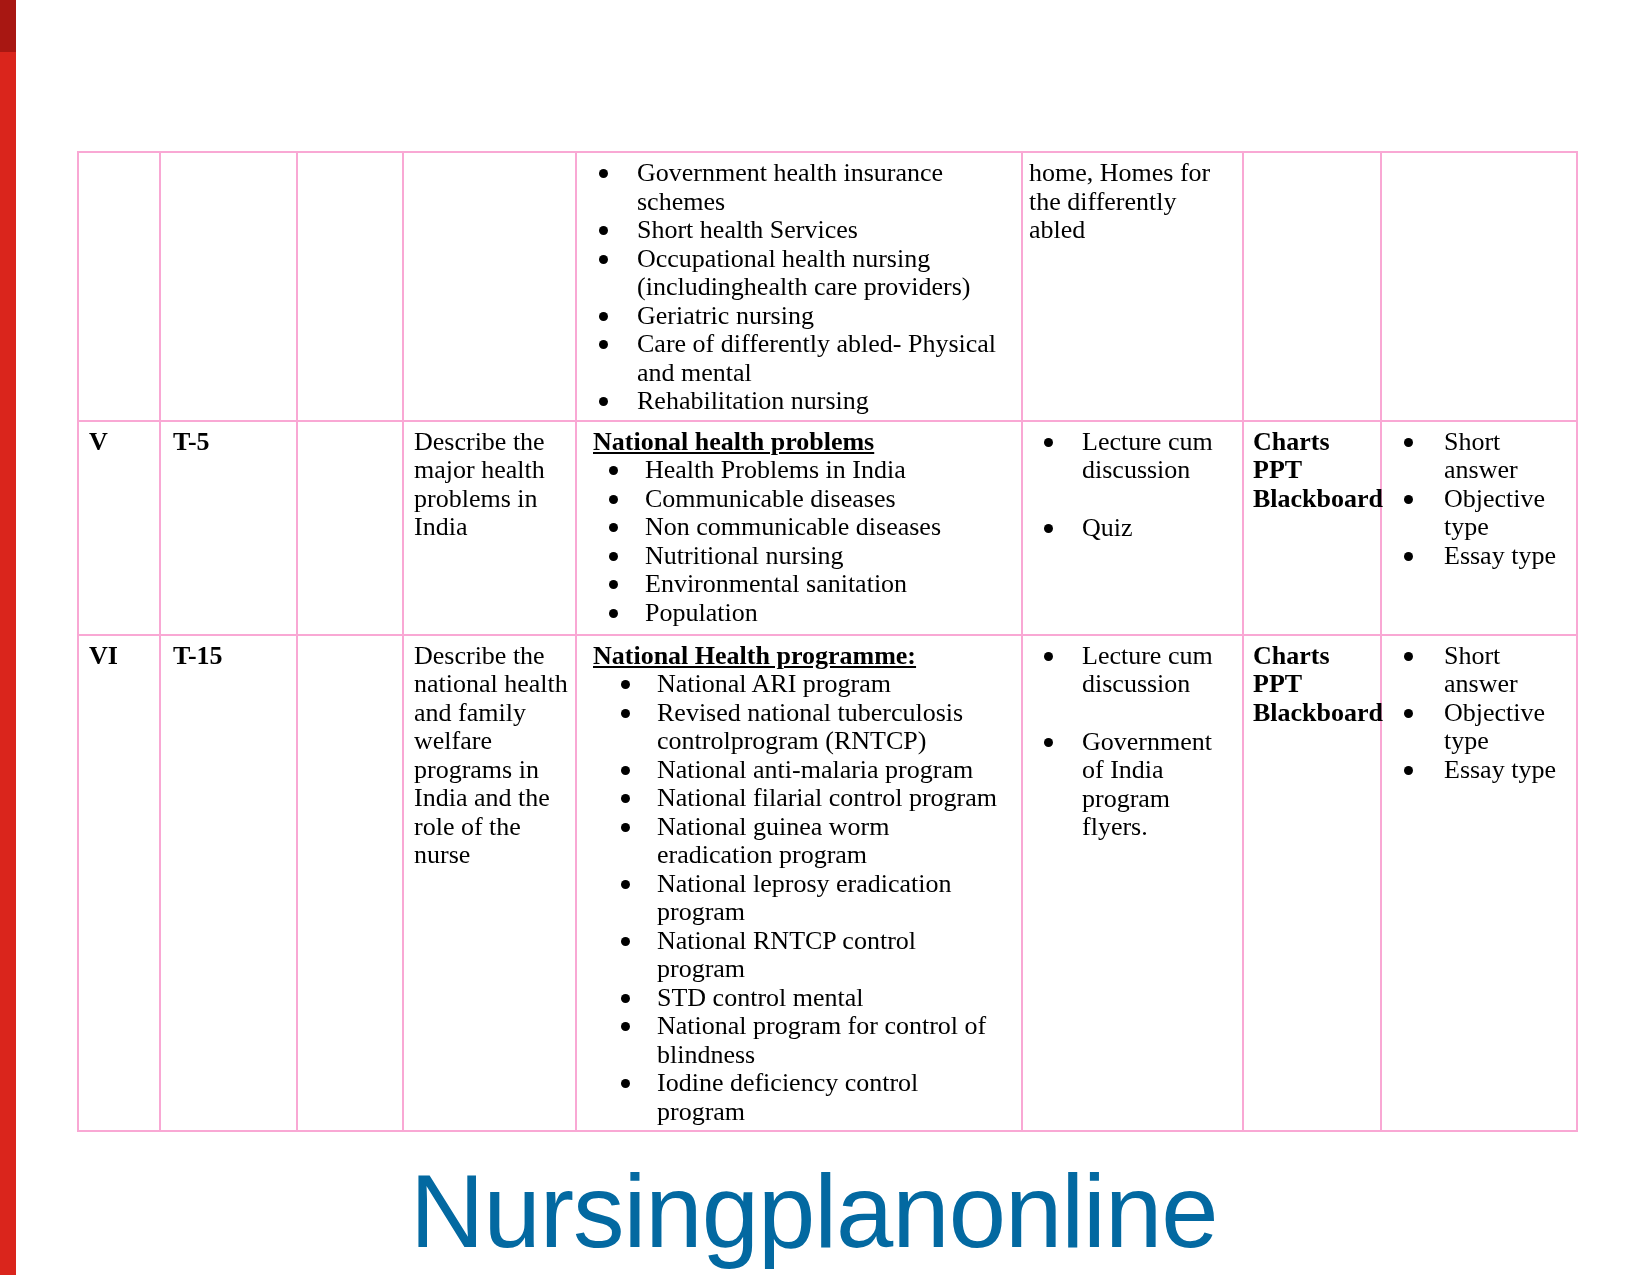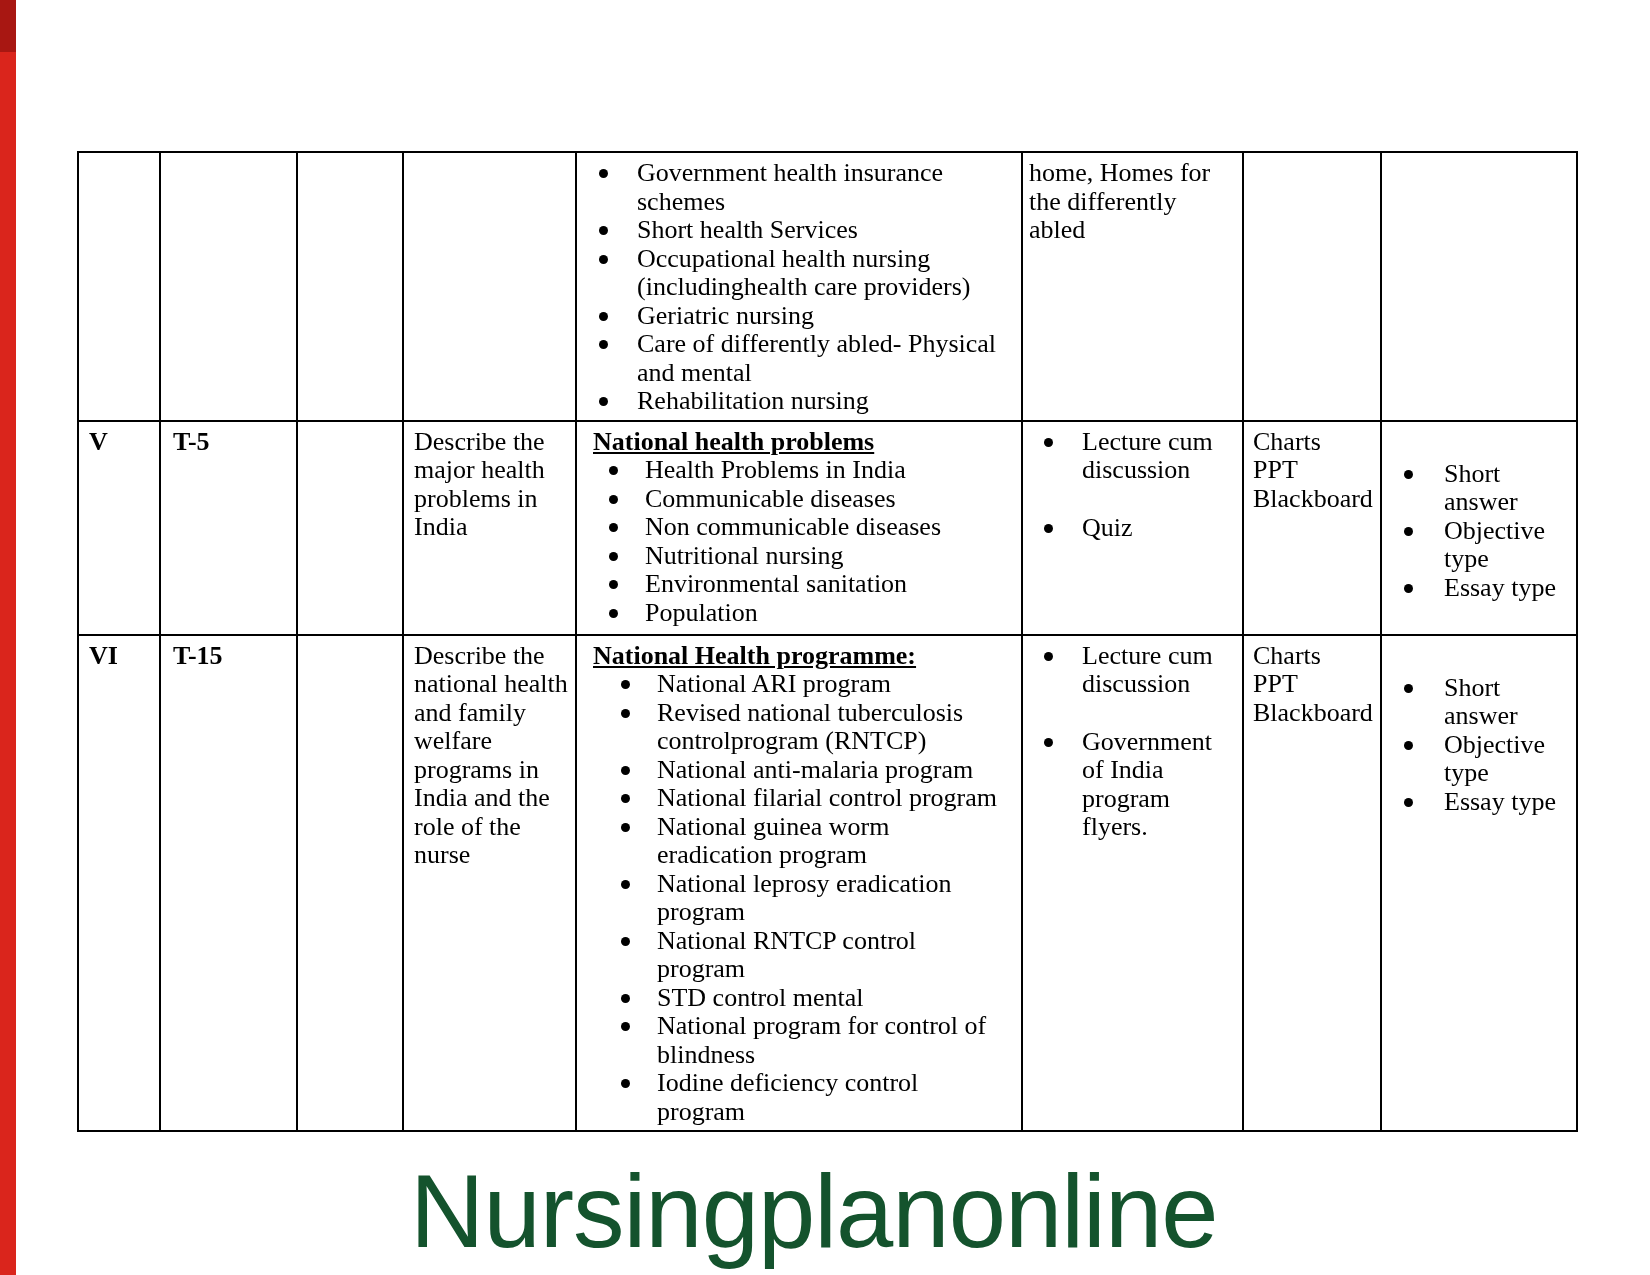--- a/index.html
+++ b/index.html
@@ -7,53 +7,53 @@
     width:1650px;height:1275px;position:relative;background:#ffffff;
     font-family:"Liberation Serif", serif;color:#000;overflow:hidden;
   }
   .edge-stripe{
     position:absolute;left:0;top:0;width:16px;height:1275px;
     background:linear-gradient(180deg,#a81712 0px,#a81712 52px,#da251c 52px,#da251c 100%);
   }
   .tablewrap{position:absolute;left:77px;top:151px;}
   table.grid{border-collapse:collapse;table-layout:fixed;width:1499px;}
   table.grid td{
-    border:2px solid #000000;vertical-align:top;
+    border:2px solid #f9a8d4;vertical-align:top;
     padding:6px 12px 4px 6px;font-size:26px;line-height:28.5px;
   }
   tr.row-cont{height:268px;}
   tr.row-v{height:214px;}
   tr.row-vi{height:381px;}
   .unit-cell{padding-left:10px !important;font-weight:bold;}
   .hours-cell{padding-left:12px !important;font-weight:bold;}
   .objective-cell{padding-left:10px !important;padding-right:0 !important;}
   .content-heading{font-weight:bold;margin-left:10px;text-decoration:underline;}
-  .av-cell{padding-left:9px !important;padding-right:2px !important;}
+  .av-cell{padding-left:9px !important;padding-right:2px !important;font-weight:bold;}
   .cont-para{padding-left:34px;padding-right:6px;}
   
   .list{margin:0;}
   .item{display:flex;align-items:flex-start;}
   .dot{flex:0 0 36px;display:block;}
   .dot::before{
     content:"";display:block;width:9px;height:9px;border-radius:50%;
     background:#000;margin-top:10px;
   }
   .txt{display:block;}
   .ind-a{padding-left:16px;}   .ind-a .dot{flex-basis:38px;}
   .ind-b{padding-left:26px;}   .ind-b .dot{flex-basis:36px;}
   .ind-c{padding-left:38px;}   .ind-c .dot{flex-basis:36px;}
   .ind-teach{padding-left:15px;padding-right:6px;} .ind-teach .dot{flex-basis:38px;}
-  .ind-eval{padding-left:16px;padding-right:6px;margin-top:32px;}  .ind-eval .dot{flex-basis:40px;}
+  .ind-eval{padding-left:16px;padding-right:6px;}  .ind-eval .dot{flex-basis:40px;}
   .gapped .item{margin-bottom:29px;}
   .gapped .item:last-child{margin-bottom:0;}
   .watermark{
     position:absolute;left:410px;top:1160px;
     font-family:"Liberation Sans", sans-serif;
     font-size:103px;line-height:1;letter-spacing:-1px;
-    color:#14532d;white-space:nowrap;
+    color:#0369a1;white-space:nowrap;
   }
 </style>
 </head>
 <body>
 
 <div class="edge-stripe"></div>
 
 <div class="tablewrap">
   <table class="grid">
     <colgroup>

